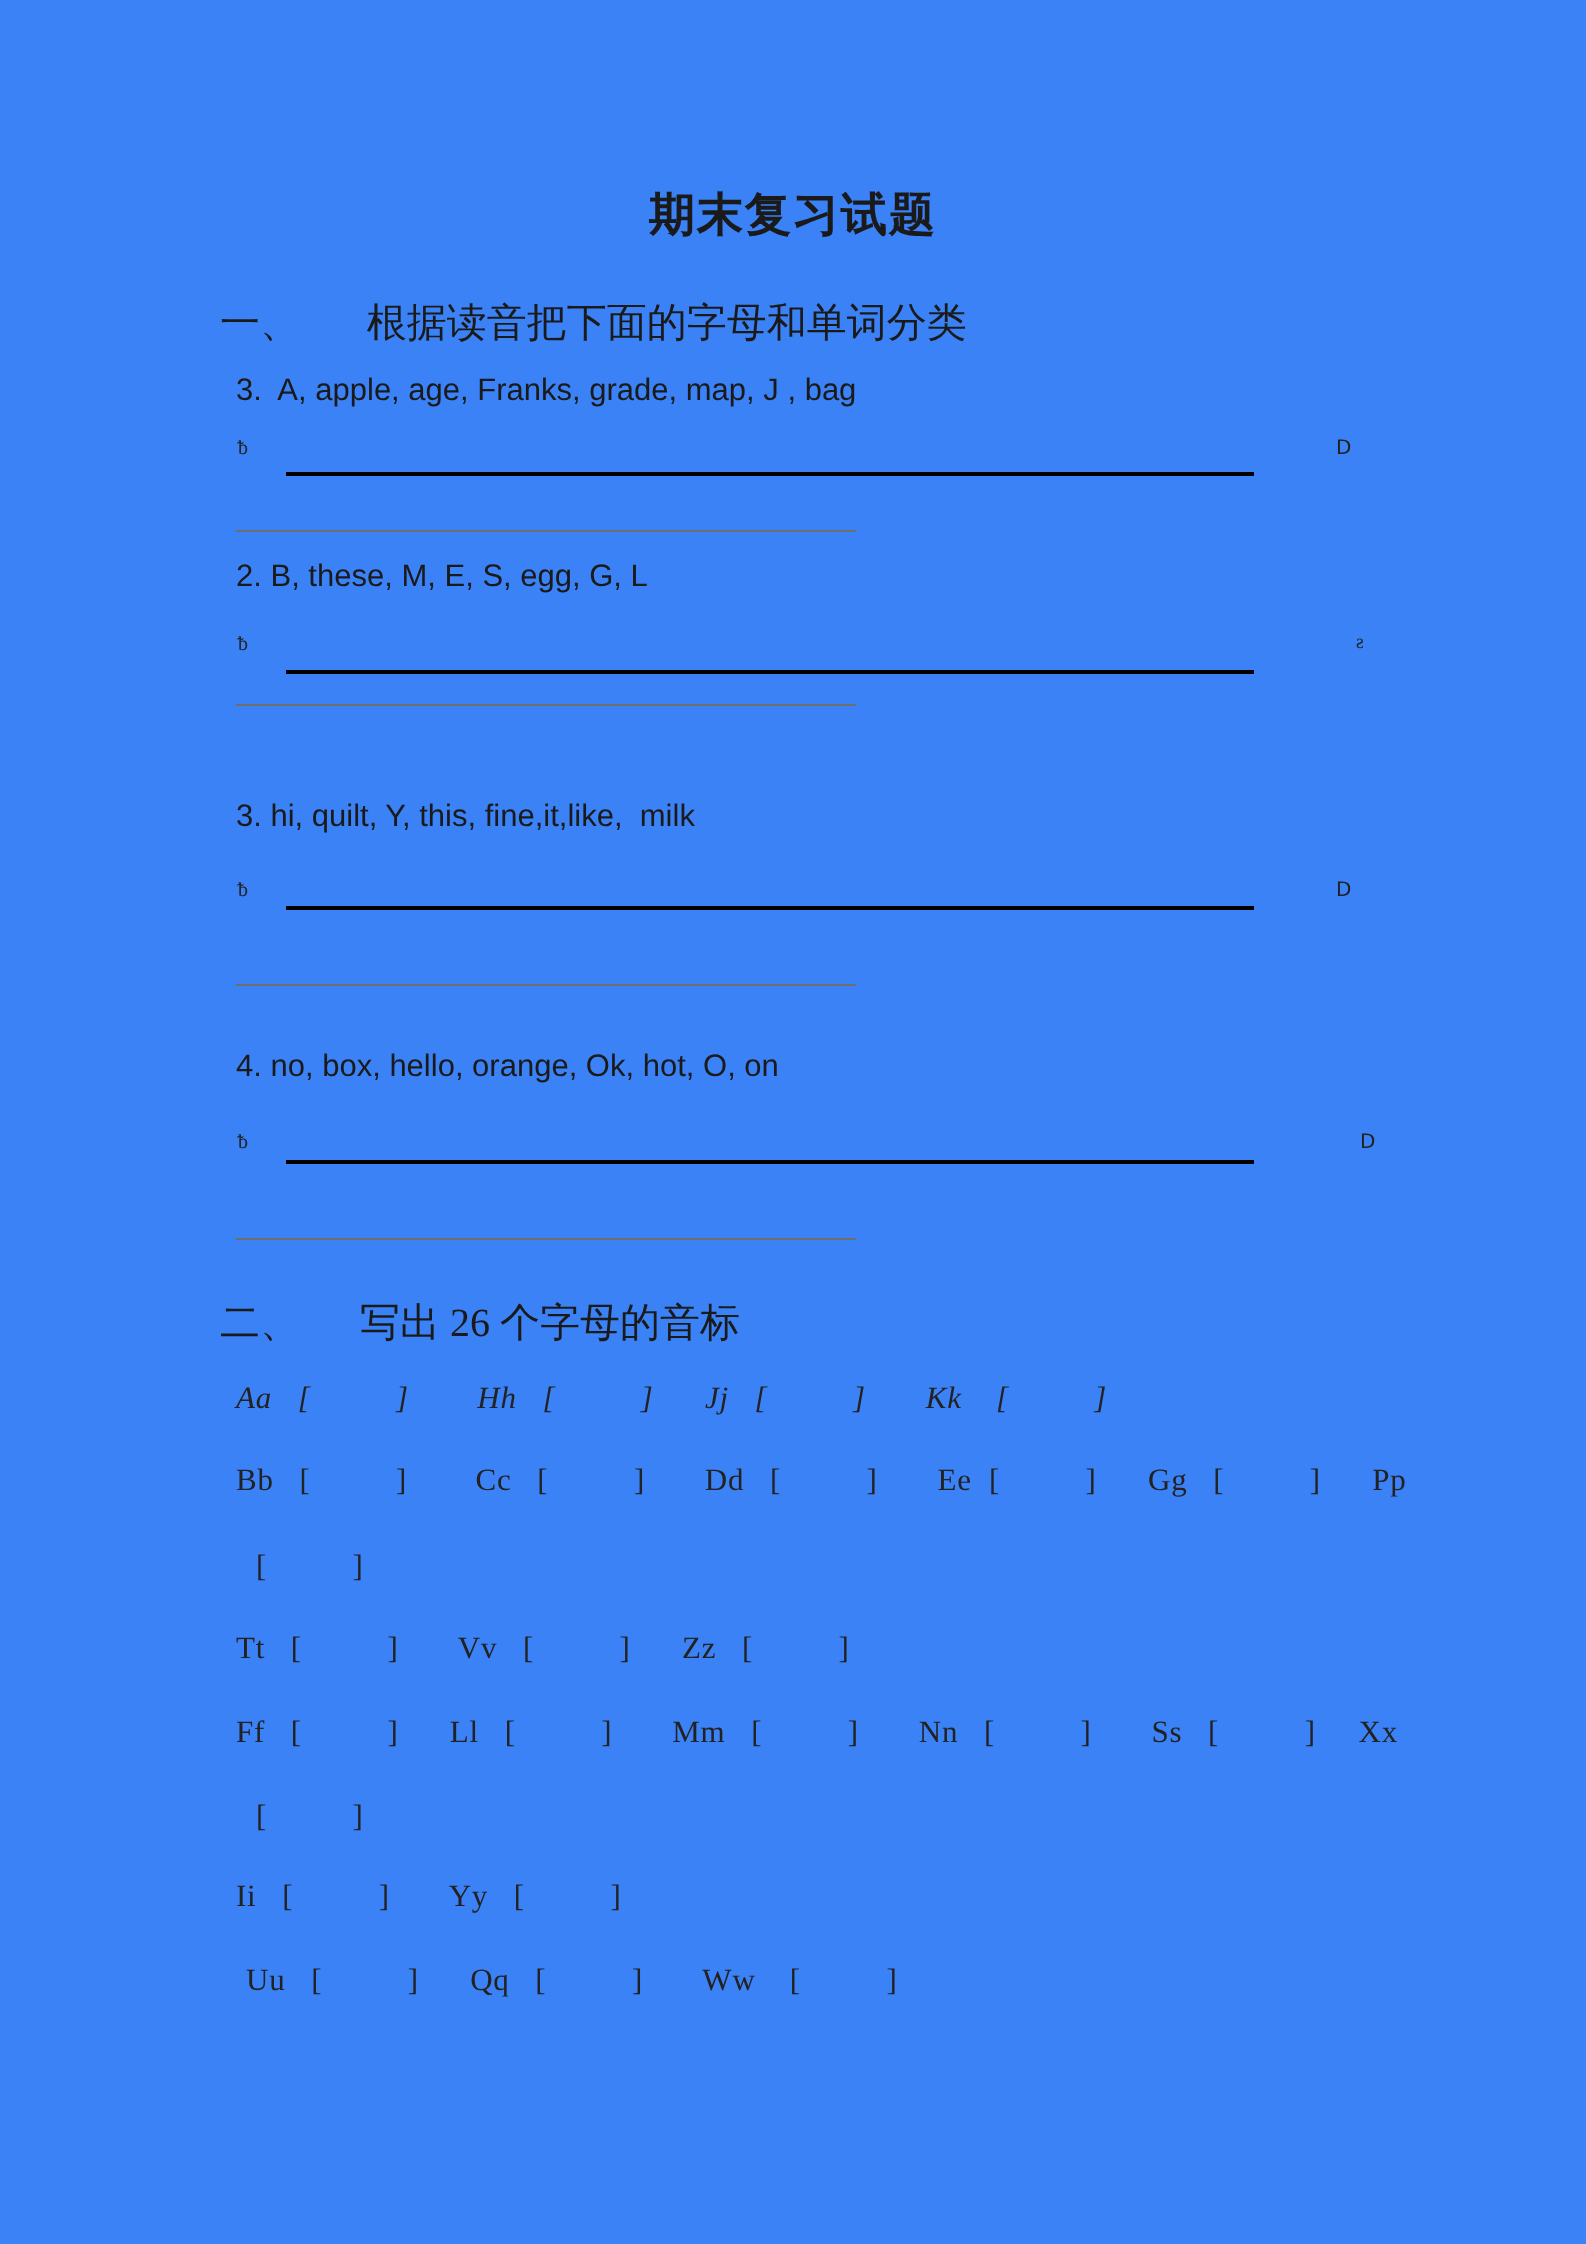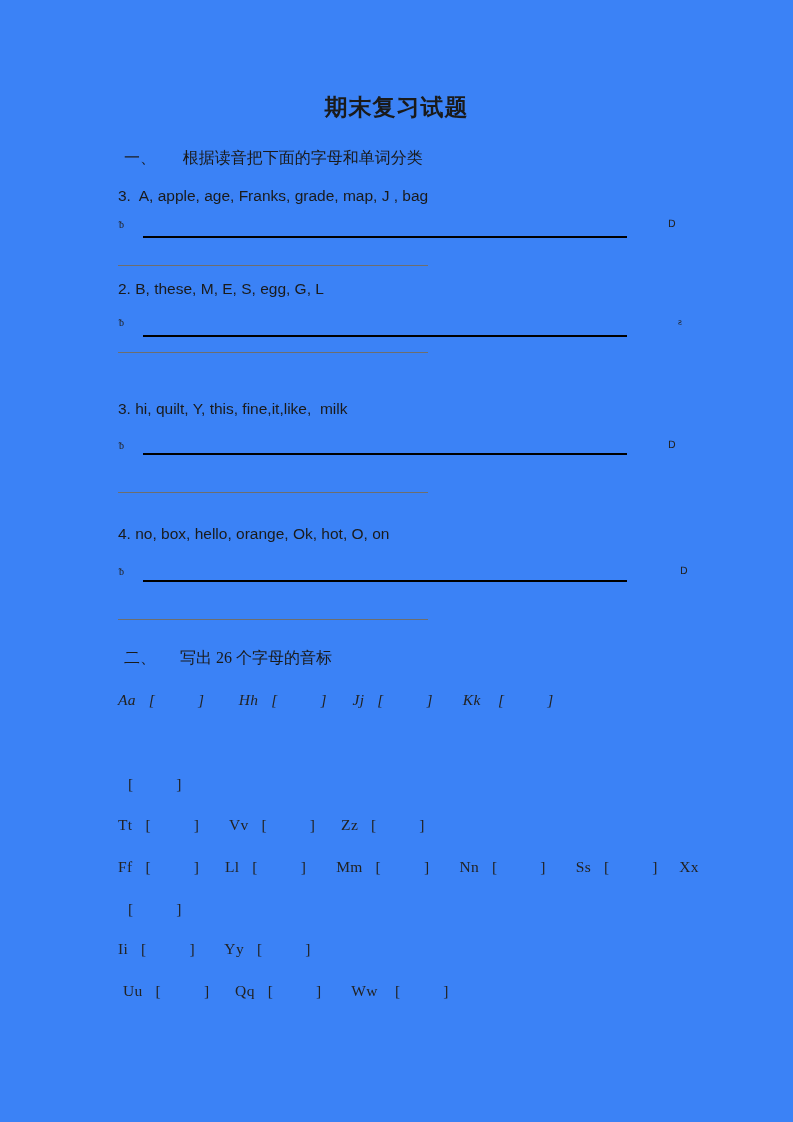--- a/index.html
+++ b/index.html
@@ -14,22 +14,22 @@
   .abs{position:absolute;}
   .pre{white-space:pre;}
   .title{
     left:0;top:92px;width:793px;
     text-align:center;
     font-size:23px;font-weight:bold;
     letter-spacing:1px;
     font-family:"Liberation Sans",sans-serif;
   }
   .sec-head{
-    left:124px;
-    font-size:16px;
+    left:110px;
+    font-size:20px;
     font-family:"Liberation Sans",sans-serif;
   }
   .sec-head.serifed{font-family:"Liberation Serif",serif;}
   .q-text{
     left:118px;
     font-size:15.5px;
     font-family:"Liberation Sans",sans-serif;
   }
   .mark{
     font-size:10px;
@@ -83,20 +83,21 @@
 
   <div class="abs q-text pre" style="top:525px;">4. no, box, hello, orange, Ok, hot, O, on</div>
   <span class="abs mark" style="left:119px;top:566px;">ᵬ</span>
   <div class="abs line-long" style="top:580px;"></div>
   <span class="abs mark" style="left:680px;top:565px;">Ⅾ</span>
   <div class="abs line-short" style="top:619px;"></div>
 
   <div class="abs sec-head serifed pre" style="top:648px;">二、      写出 26 个字母的音标</div>
 
   <div class="abs letter-row pre" style="top:691px;font-style:italic;">Aa   [          ]        Hh   [          ]      Jj   [          ]       Kk    [          ]</div>
+  <div class="abs letter-row pre" style="top:732px;">Bb   [          ]        Cc   [          ]       Dd   [          ]       Ee  [          ]      Gg   [          ]      Pp</div>
   <div class="abs letter-row pre indent1" style="top:775px;">[          ]</div>
   <div class="abs letter-row pre" style="top:816px;">Tt   [          ]       Vv   [          ]      Zz   [          ]</div>
   <div class="abs letter-row pre" style="top:858px;">Ff   [          ]      Ll   [          ]       Mm   [          ]       Nn   [          ]       Ss   [          ]     Xx</div>
   <div class="abs letter-row pre indent1" style="top:900px;">[          ]</div>
   <div class="abs letter-row pre" style="top:940px;">Ii   [          ]       Yy   [          ]</div>
   <div class="abs letter-row pre indent2" style="top:982px;">Uu   [          ]      Qq   [          ]       Ww    [          ]</div>
 
 </div>
 
 </body></html>

